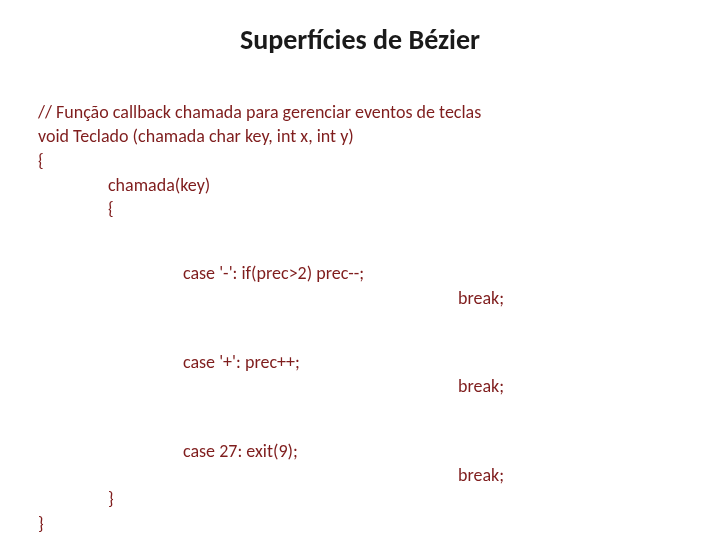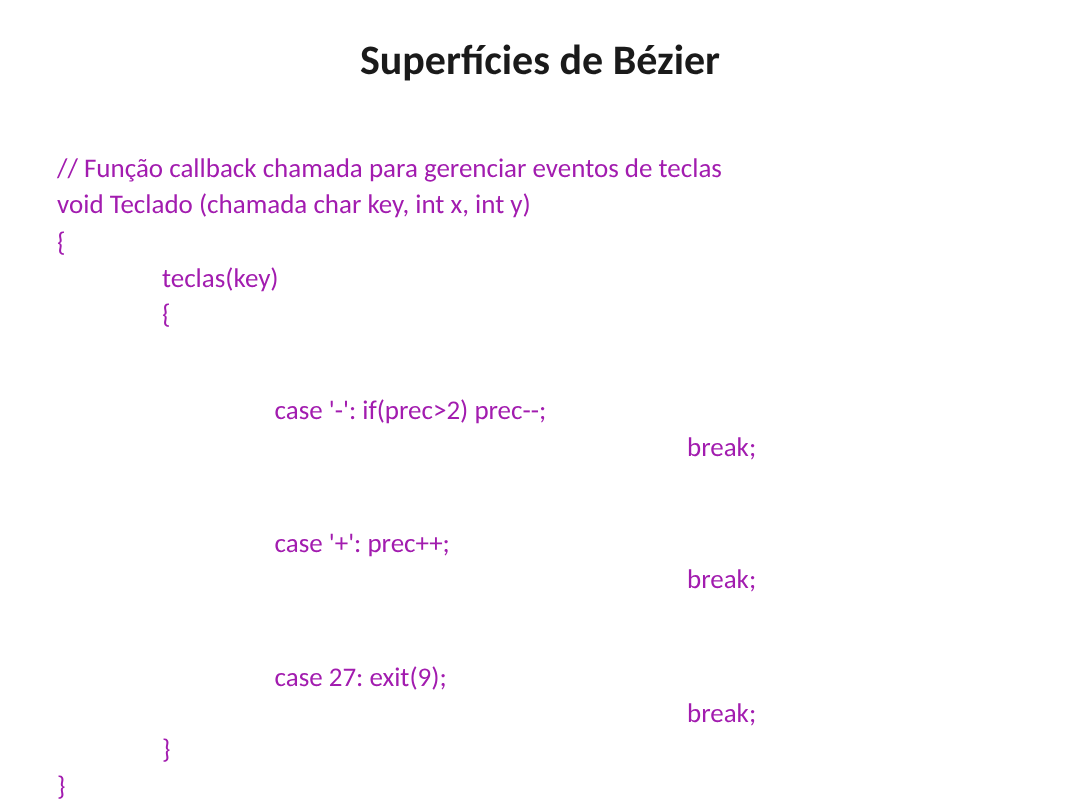--- a/index.html
+++ b/index.html
@@ -27,37 +27,37 @@
     font-weight: 700;
     color: #1a1a1a;
   }
   .body {
     position: absolute;
     top: 100px;
     left: 38px;
     right: 38px;
     font-size: 18px;
     line-height: 1.35;
-    color: #a21caf;
+    color: #7f1d1d;
   }
   .i1 { padding-left: 70px; }
   .i2 { padding-left: 145px; margin-top: 40px; }
   .i3 { padding-left: 420px; }
 </style>
 </head>
 <body>
 
 <div class="slide">
   <div class="title">Superfícies de Bézier</div>
 
   <div class="body">
     <div>// Função callback chamada para gerenciar eventos de teclas</div>
     <div>void Teclado (chamada char key, int x, int y)</div>
     <div>{</div>
-    <div class="i1">teclas(key)</div>
+    <div class="i1">chamada(key)</div>
     <div class="i1">{</div>
     <div class="i2">case '-':  if(prec&gt;2)  prec--;</div>
     <div class="i3">break;</div>
     <div class="i2">case '+':  prec++;</div>
     <div class="i3">break;</div>
     <div class="i2">case 27: exit(9);</div>
     <div class="i3">break;</div>
     <div class="i1">}</div>
     <div>}</div>
   </div>

